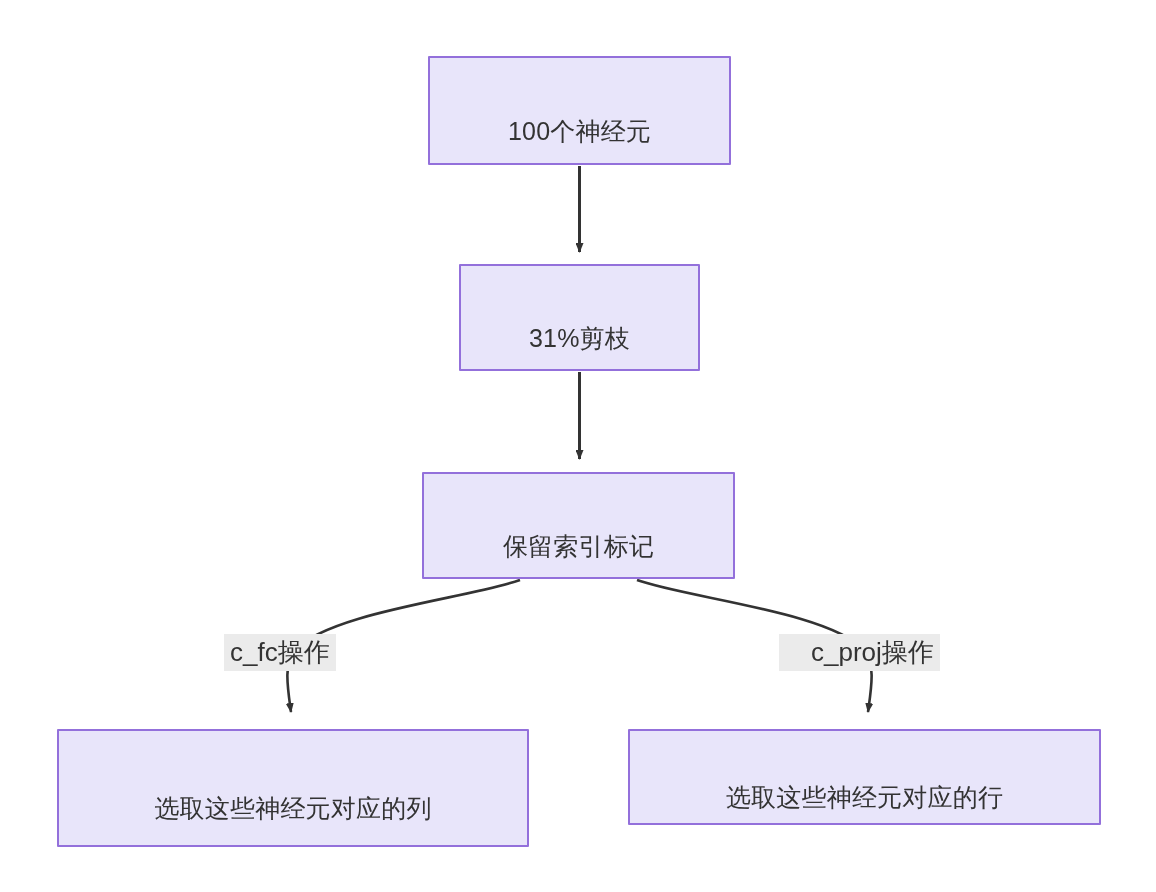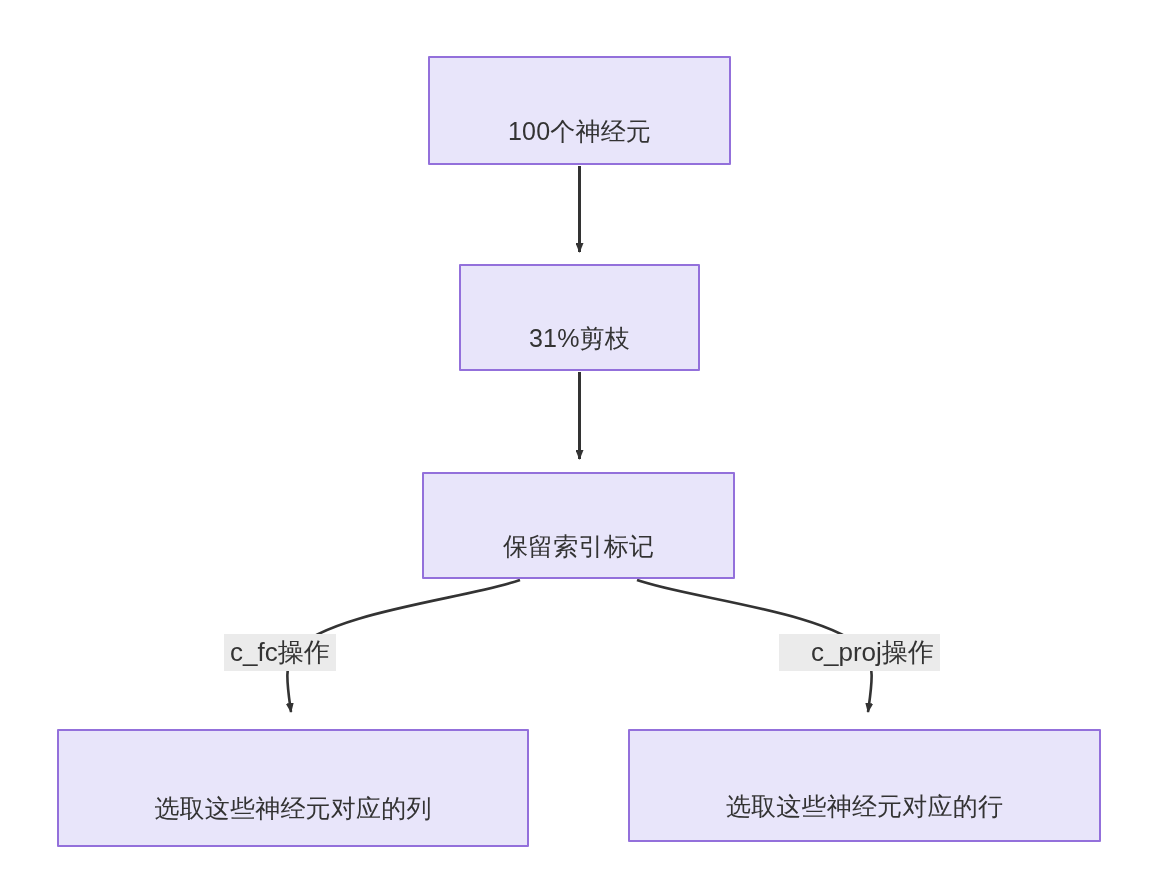--- a/index.html
+++ b/index.html
@@ -44,21 +44,21 @@
   }
   .node-label {
     display: block;
     margin-top: 40px;
   }
   
   #node-neurons      { left: 428px; top: 56px;  width: 303px; height: 109px; }
   #node-prune        { left: 459px; top: 264px; width: 241px; height: 107px; }
   #node-keep-index   { left: 422px; top: 472px; width: 313px; height: 107px; align-items: center; }
   #node-select-cols  { left: 57px;  top: 729px; width: 472px; height: 118px; }
-  #node-select-rows  { left: 628px; top: 729px; width: 473px; height: 113px; align-items: center; }
+  #node-select-rows  { left: 628px; top: 729px; width: 473px; height: 96px; align-items: center; }
 
   .edge-label {
     position: absolute;
     background: #ebebeb;
     color: #333333;
     font-size: 26px;
     line-height: 1.25;
     padding: 2px 6px;
     white-space: nowrap;
     box-sizing: border-box;

